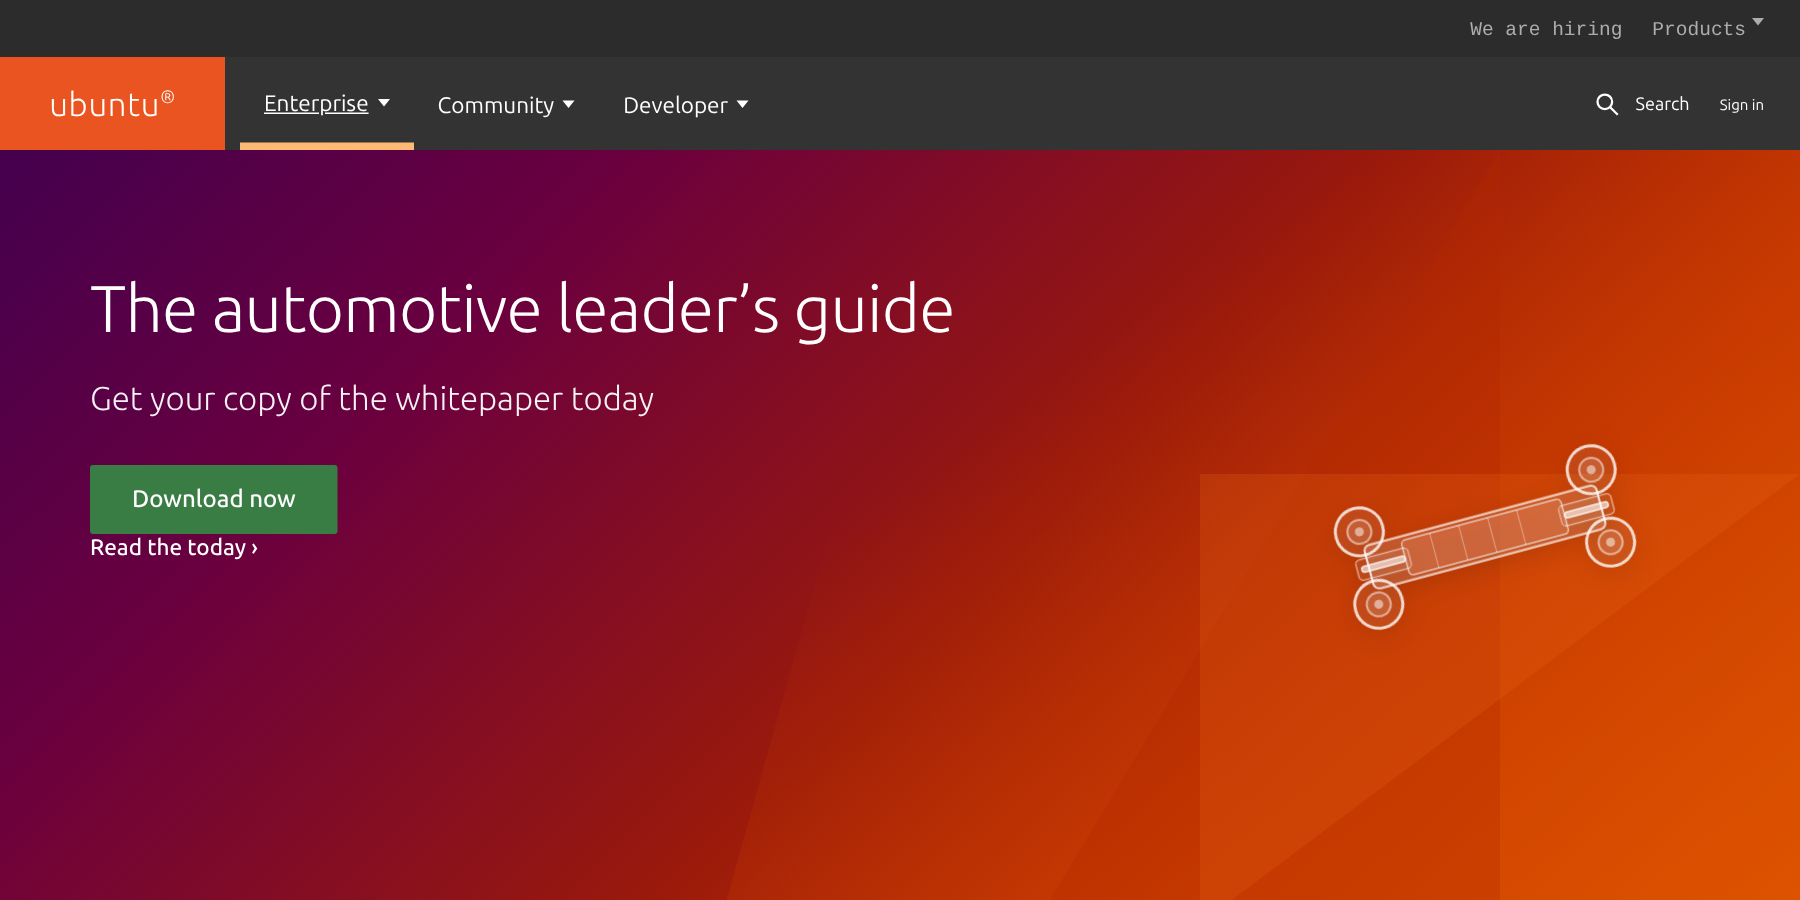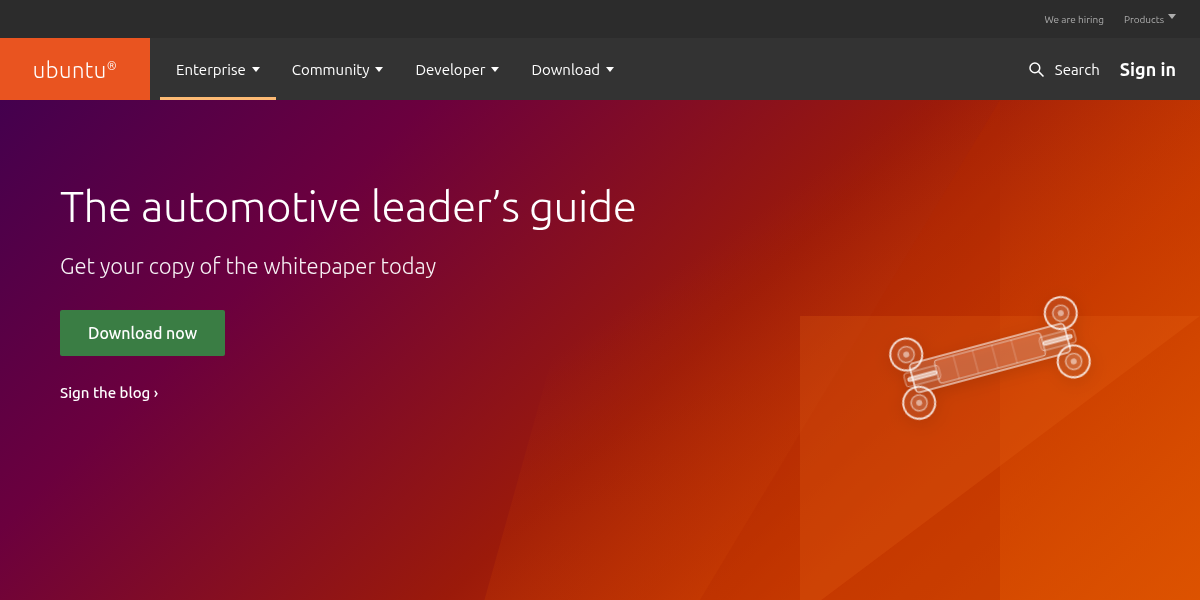--- a/index.html
+++ b/index.html
@@ -21,23 +21,24 @@
       height: 38px;
       display: flex;
       align-items: center;
       justify-content: flex-end;
       padding: 0 24px;
       gap: 20px;
     }
 
     .top-bar-link {
       color: #adadad;
-      font-size: 10px;
-      text-decoration: none;
-      cursor: pointer;
+      font-size: 13px;
+      text-decoration: none;
+      cursor: pointer;
+      font-family: Liberation Mono, monospace;
     }
 
     .products-link {
       display: flex;
       gap: 4px;
     }
 
     .chevron-small {
       display: inline-block;
       width: 0;
@@ -99,62 +100,62 @@
       border-bottom: 3px solid transparent;
       border-top: 3px solid transparent;
     }
 
     .nav-item.active,
     .nav-item:hover {
       border-bottom: 3px solid #E95420;
     }
 
     .nav-item.active {
-      border-bottom: 3px solid #fdba74;
+      border-bottom: 5px solid #fdba74;
+      text-decoration: underline;
     }
 
     .chevron-nav {
       display: inline-block;
       width: 0;
       height: 0;
       border-left: 4px solid transparent;
       border-right: 4px solid transparent;
       border-top: 5px solid #ffffff;
     }
 
     .nav-right {
       display: flex;
       align-items: center;
       gap: 20px;
       padding-right: 24px;
     }
 
     .search-btn {
       color: #ffffff;
-      font-size: 15px;
+      font-size: 12px;
       display: flex;
       align-items: center;
       gap: 10px;
       cursor: pointer;
     }
 
     .search-icon-svg {
       width: 18px;
       height: 18px;
       stroke: #ffffff;
       fill: none;
       stroke-width: 2;
     }
 
     .signin-btn {
       color: #ffffff;
-      font-size: 18px;
-      cursor: pointer;
-      text-decoration: none;
-      font-weight: bold;
+      font-size: 10px;
+      cursor: pointer;
+      text-decoration: none;
     }
 
     
     .hero {
       position: relative;
       height: 516px;
       overflow: hidden;
       background: linear-gradient(135deg, #44004e 0%, #6b003e 25%, #9b1a0a 55%, #c93a00 75%, #e05a00 100%);
     }
 
@@ -220,21 +221,20 @@
       background-color: #3a7d44;
       color: #ffffff;
       border: none;
       padding: 14px 28px;
       font-size: 16px;
       font-weight: 500;
       cursor: pointer;
       border-radius: 2px;
       display: inline-block;
       text-decoration: none;
-      margin-bottom: 28px;
     }
 
     .read-blog-link {
       display: block;
       color: #ffffff;
       font-size: 15px;
       font-weight: 500;
       text-decoration: none;
       cursor: pointer;
     }
@@ -281,24 +281,20 @@
       <span class="chevron-nav"></span>
     </a>
     <a class="nav-item">
       <span>Community</span>
       <span class="chevron-nav"></span>
     </a>
     <a class="nav-item">
       <span>Developer</span>
       <span class="chevron-nav"></span>
     </a>
-    <a class="nav-item">
-      <span>Download</span>
-      <span class="chevron-nav"></span>
-    </a>
   </div>
 
   <div class="nav-right">
     <div class="search-btn">
       <svg class="search-icon-svg" viewBox="0 0 24 24">
         <circle cx="10.5" cy="10.5" r="6.5"></circle>
         <line x1="15.5" y1="15.5" x2="22" y2="22"></line>
       </svg>
       <span>Search</span>
     </div>
@@ -309,21 +305,21 @@
 <section class="hero">
   <div class="hero-triangle1"></div>
   <div class="hero-triangle2"></div>
 
   <div class="hero-content">
     <h1 class="hero-heading">
       <span>The automotive leader’s guide</span><br>
     </h1>
     <p class="hero-subtext">Get your copy of the whitepaper today</p>
     <a class="download-now-btn">Download now</a>
-    <a class="read-blog-link">Sign the blog ›</a>
+    <a class="read-blog-link">Read the today ›</a>
   </div>
 
   <div class="car-illustration">
     <svg class="car-svg" viewBox="0 0 220 140" fill="none" xmlns="http://www.w3.org/2000/svg">
 
       <rect x="30" y="55" width="160" height="30" rx="4" fill="rgba(255,255,255,0.15)" stroke="rgba(255,255,255,0.7)" stroke-width="1.5"></rect>
 
       <rect x="55" y="58" width="110" height="24" rx="3" fill="rgba(255,255,255,0.1)" stroke="rgba(255,255,255,0.6)" stroke-width="1"></rect>
 
       <line x1="75" y1="58" x2="75" y2="82" stroke="rgba(255,255,255,0.4)" stroke-width="0.8"></line>

